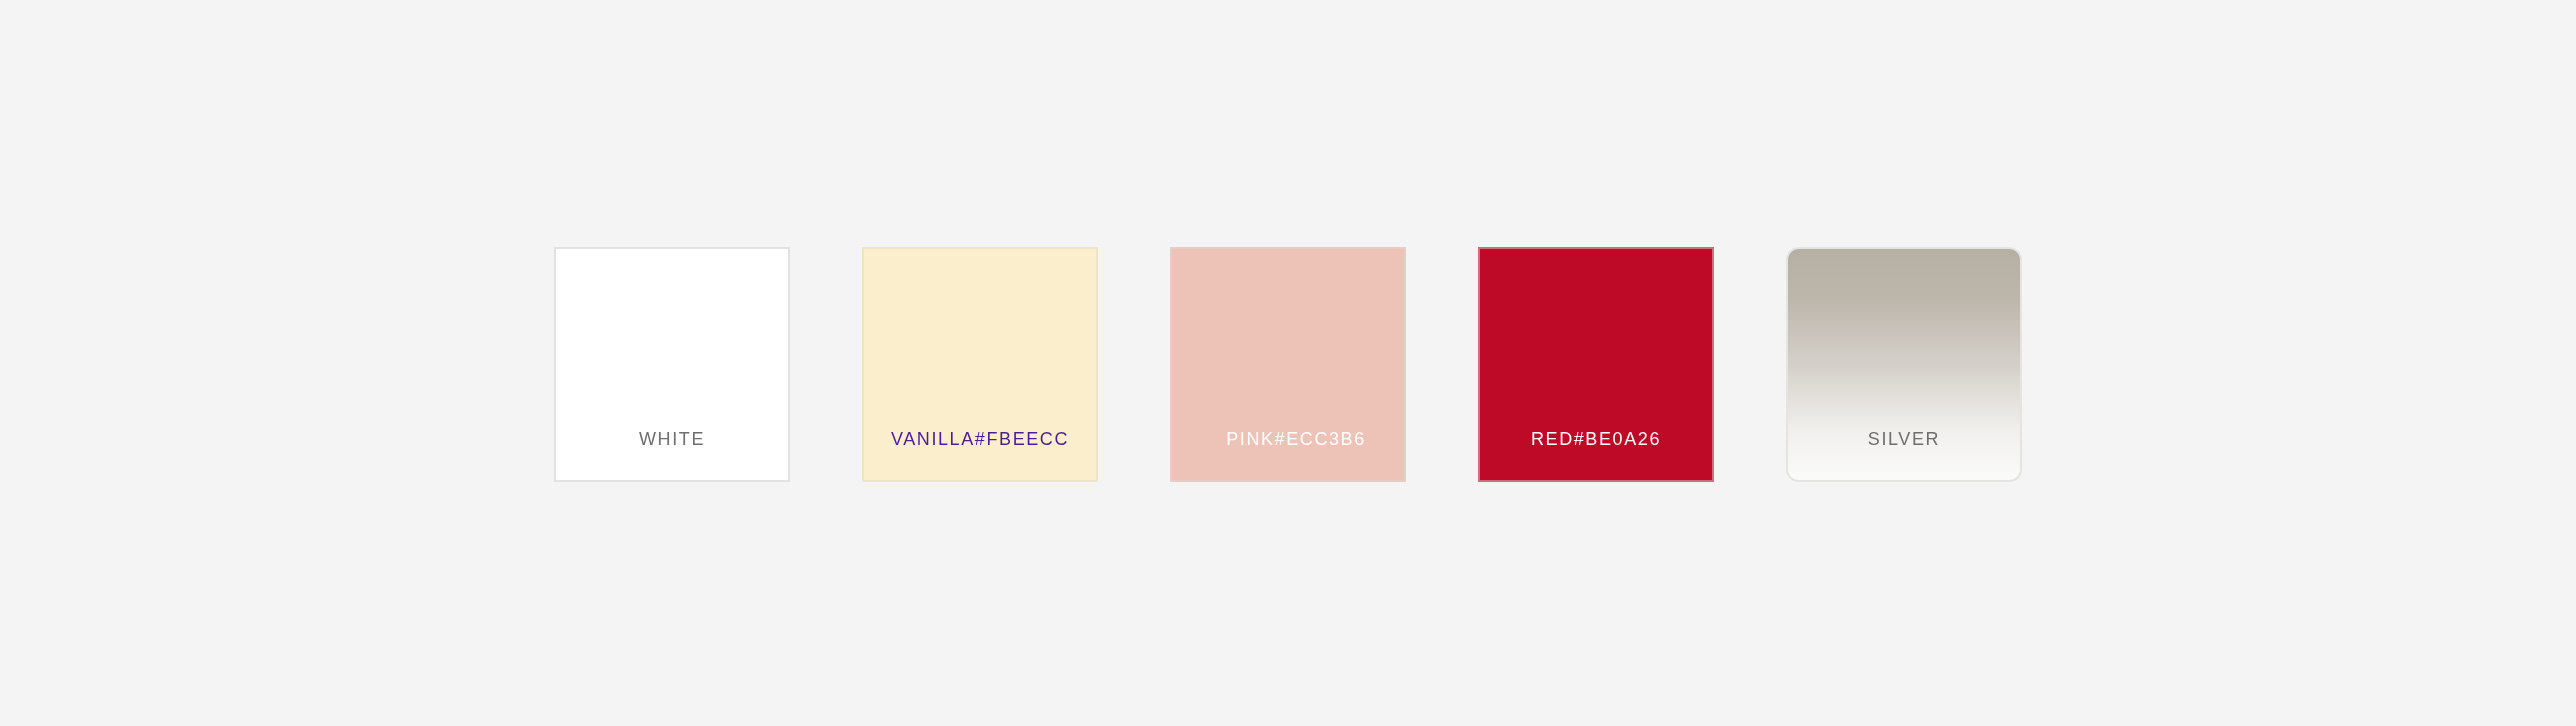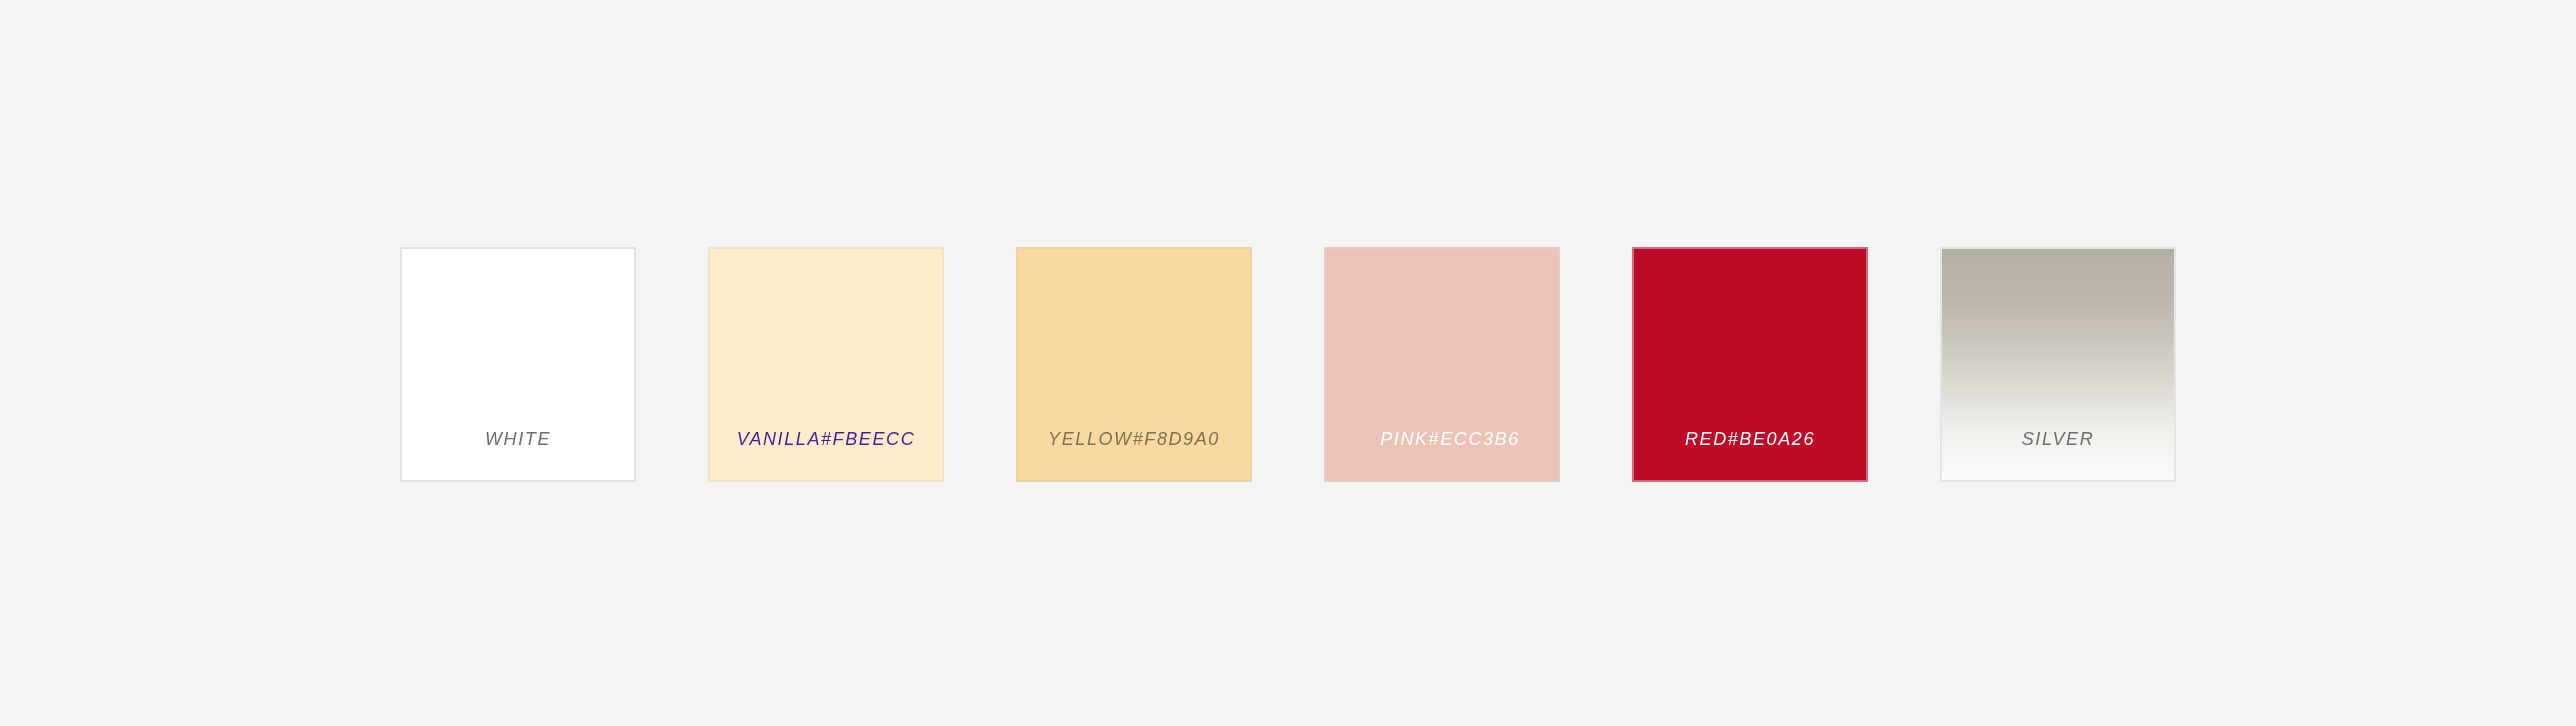--- a/index.html
+++ b/index.html
@@ -26,21 +26,20 @@
     position: absolute;
     left: 0;
     top: 247px;
     width: 2576px;
     height: 235px;
     display: flex;
     flex-direction: row;
     justify-content: center;
     align-items: flex-start;
     gap: 72px;
-    font-style: italic;
   }
 
   .swatch {
     position: relative;
     width: 236px;
     height: 235px;
     box-sizing: border-box;
     display: flex;
     flex-direction: column;
     justify-content: flex-end;
@@ -90,40 +89,38 @@
 
   .sw-red {
     background: #be0a26;
     border-color: #cf6c7d;
   }
   .sw-red .swatch-label { color: #ffffff; }
 
   .sw-silver {
     background: linear-gradient(to bottom, #b6afa4 0%, #bdb6ab 22%, #d6d2cb 52%, #f0efec 78%, #fbfbfa 100%);
     border-color: #e4e4e2;
+    border-radius: 13px;
   }
   .sw-silver .swatch-label { color: #6e6e6e; }
 </style>
 </head>
 <body>
 
 <div class="palette-canvas">
   <div class="swatch-row">
 
     <div class="swatch sw-white">
       <span class="swatch-label">WHITE</span>
     </div>
 
     <div class="swatch sw-vanilla">
       <span class="swatch-label">VANILLA#FBEECC</span>
     </div>
 
-    <div class="swatch sw-yellow">
-      <span class="swatch-label">YELLOW#F8D9A0</span>
-    </div>
 
     <div class="swatch sw-pink">
       <span class="swatch-label">PINK#ECC3B6</span>
     </div>
 
     <div class="swatch sw-red">
       <span class="swatch-label">RED#BE0A26</span>
     </div>
 
     <div class="swatch sw-silver">

